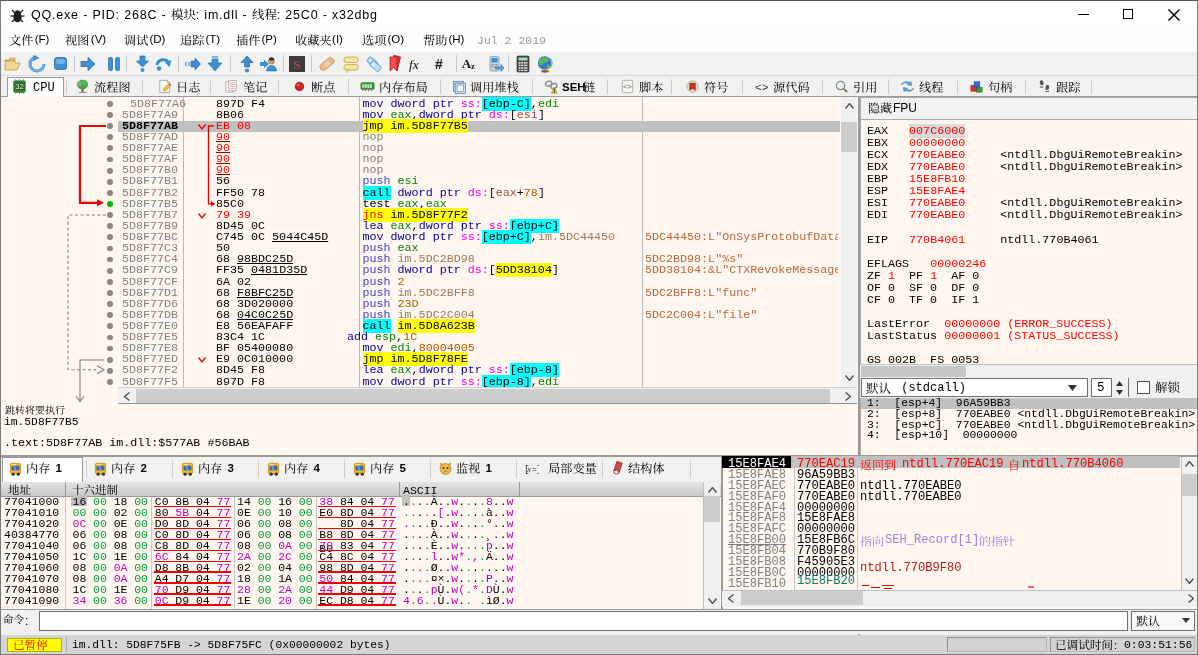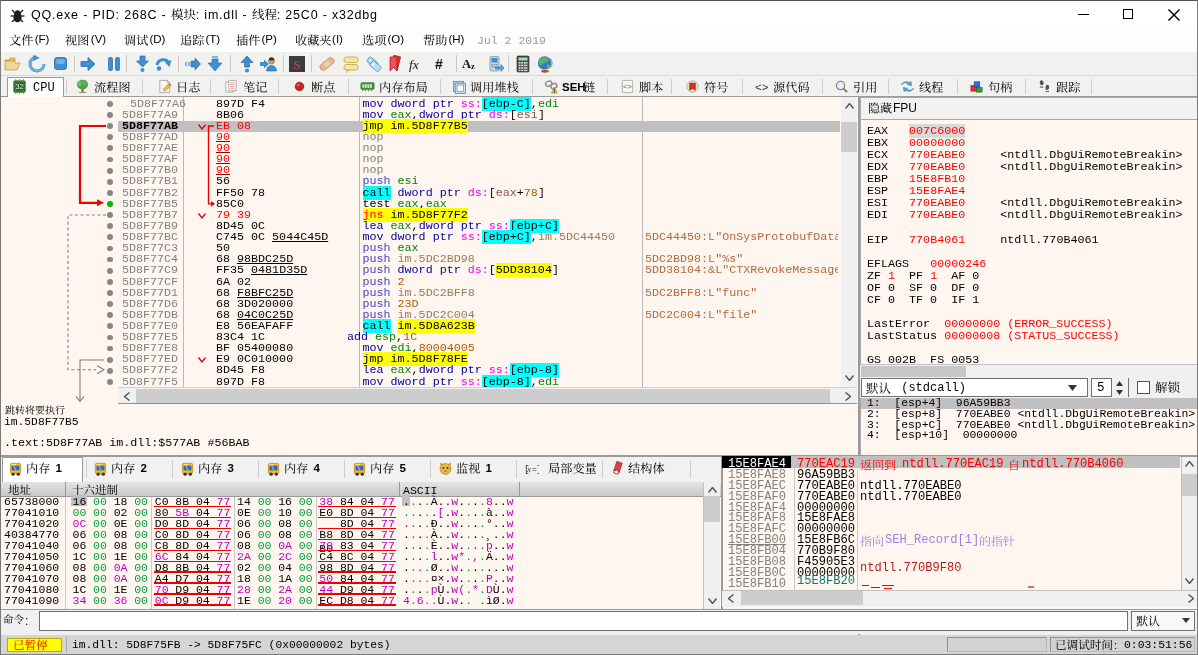--- a/index.html
+++ b/index.html
@@ -631,21 +631,21 @@
 <div style="position:absolute;left:867px;top:174.24px;font:11.7px 'Liberation Mono',monospace;color:#000;white-space:pre;line-height:1;"><span style="color:#000;">EBP   </span><span style="color:#f00;">15E8FB10</span></div>
 <div style="position:absolute;left:867px;top:186.3px;font:11.7px 'Liberation Mono',monospace;color:#000;white-space:pre;line-height:1;"><span style="color:#000;">ESP   </span><span style="color:#f00;">15E8FAE4</span></div>
 <div style="position:absolute;left:867px;top:198.36px;font:11.7px 'Liberation Mono',monospace;color:#000;white-space:pre;line-height:1;"><span style="color:#000;">ESI   </span><span style="color:#f00;">770EABE0</span><span style="color:#000;">     &lt;ntdll.DbgUiRemoteBreakin&gt;</span></div>
 <div style="position:absolute;left:867px;top:210.42px;font:11.7px 'Liberation Mono',monospace;color:#000;white-space:pre;line-height:1;"><span style="color:#000;">EDI   </span><span style="color:#f00;">770EABE0</span><span style="color:#000;">     &lt;ntdll.DbgUiRemoteBreakin&gt;</span></div>
 <div style="position:absolute;left:867px;top:234.54px;font:11.7px 'Liberation Mono',monospace;color:#000;white-space:pre;line-height:1;"><span style="color:#000;">EIP   </span><span style="color:#f00;">770B4061</span><span style="color:#000;">     ntdll.770B4061</span></div>
 <div style="position:absolute;left:867px;top:258.66px;font:11.7px 'Liberation Mono',monospace;color:#000;white-space:pre;line-height:1;"><span style="color:#000;">EFLAGS   </span><span style="color:#f00;">00000246</span></div>
 <div style="position:absolute;left:867px;top:270.72px;font:11.7px 'Liberation Mono',monospace;color:#000;white-space:pre;line-height:1;"><span style="color:#000;">ZF </span><span style="color:#f00;">1</span><span style="color:#000;">  PF </span><span style="color:#f00;">1</span><span style="color:#000;">  AF 0</span></div>
 <div style="position:absolute;left:867px;top:282.78px;font:11.7px 'Liberation Mono',monospace;color:#000;white-space:pre;line-height:1;">OF 0  SF 0  DF 0</div>
 <div style="position:absolute;left:867px;top:294.84px;font:11.7px 'Liberation Mono',monospace;color:#000;white-space:pre;line-height:1;">CF 0  TF 0  IF 1</div>
 <div style="position:absolute;left:867px;top:318.96px;font:11.7px 'Liberation Mono',monospace;color:#000;white-space:pre;line-height:1;"><span style="color:#000;">LastError  </span><span style="color:#f00;">00000000 (ERROR_SUCCESS)</span></div>
-<div style="position:absolute;left:867px;top:331.02px;font:11.7px 'Liberation Mono',monospace;color:#000;white-space:pre;line-height:1;"><span style="color:#000;">LastStatus </span><span style="color:#f00;">00000008 (STATUS_SUCCESS)</span></div>
+<div style="position:absolute;left:867px;top:331.02px;font:11.7px 'Liberation Mono',monospace;color:#000;white-space:pre;line-height:1;"><span style="color:#000;">LastStatus </span><span style="color:#f00;">00000001 (STATUS_SUCCESS)</span></div>
 <div style="position:absolute;left:867px;top:355.14px;font:11.7px 'Liberation Mono',monospace;color:#000;white-space:pre;line-height:1;">GS 002B  FS 0053</div>
 <div style="position:absolute;left:860px;top:364px;width:338px;height:13px;background:#f0f0f0;border-top:1px solid #c0c0c0"></div>
 <div style="position:absolute;left:861px;top:365.5px;width:105px;height:11px;background:#c6c6c6"></div>
 <div style="position:absolute;left:860px;top:377px;width:338px;height:20.5px;background:#f0f0f0"></div>
 <div style="position:absolute;left:861px;top:377.5px;width:227px;height:19.5px;background:#fff;border:1px solid #707070"></div>
 <svg style="position:absolute;left:866px;top:381.5px;overflow:visible" width="25" height="12.5" viewBox="0 -880 2000 1000" fill="#000">
     <g transform="scale(1,-1)">
       <path transform="translate(0,0)" d="M439 679Q438 672 430 666Q422 660 406 661Q396 637 378 601Q360 564 340 532L327 537Q334 562 341 594Q347 625 354 655Q360 685 362 705ZM310 782V481L301 480L314 479V235Q314 232 300 224Q286 216 263 216H253V479L266 480L257 481V782ZM41 222Q83 225 157 231Q231 238 326 247Q420 257 521 266L524 250Q446 233 341 212Q236 190 95 166Q87 148 71 144ZM309 164Q345 141 365 119Q384 96 392 75Q400 54 398 38Q396 21 387 12Q378 2 366 2Q353 2 341 14Q341 50 327 90Q312 130 295 158ZM409 193Q447 179 469 162Q491 144 500 127Q510 110 508 95Q507 81 500 72Q492 63 480 62Q468 61 455 72Q452 101 435 133Q417 165 397 186ZM213 143Q247 108 261 74Q275 41 273 14Q272 -12 261 -28Q251 -43 236 -45Q221 -46 208 -28Q215 12 211 59Q208 106 198 140ZM128 131Q144 64 135 14Q126 -36 107 -59Q98 -69 84 -74Q71 -79 58 -77Q46 -74 38 -64Q30 -49 36 -33Q42 -18 56 -6Q69 6 82 29Q94 52 102 79Q110 106 110 132ZM168 704Q201 672 217 642Q232 613 235 590Q237 567 231 553Q225 538 214 536Q203 534 192 546Q191 583 179 626Q167 669 154 700ZM440 412Q440 412 452 402Q464 393 481 379Q498 365 512 351Q508 335 486 335H79L71 364H401ZM463 490V460H111V490ZM420 782 452 816 524 761Q520 756 509 751Q498 746 484 744V449Q484 446 476 441Q468 436 458 432Q447 428 437 428H429V782ZM139 431Q139 429 132 424Q126 420 115 416Q105 413 93 413H84V782V811L145 782H456V752H139ZM758 817Q756 807 748 799Q739 791 722 789Q720 658 717 548Q713 439 699 347Q685 255 654 178Q622 102 567 39Q511 -25 421 -79L406 -63Q481 -6 529 60Q576 126 602 204Q629 282 640 375Q652 468 654 580Q656 693 657 828ZM773 778Q820 759 847 736Q875 714 887 692Q899 671 899 653Q900 635 891 624Q883 613 869 612Q856 611 840 622Q836 647 823 674Q810 701 794 727Q778 753 762 772ZM732 521Q741 431 760 352Q779 272 810 204Q840 137 881 82Q921 27 974 -12L970 -22Q951 -22 934 -34Q917 -45 906 -67Q860 -19 826 41Q792 101 770 174Q747 246 733 331Q719 416 712 513ZM881 578Q881 578 888 572Q896 566 908 556Q920 546 934 534Q947 523 958 512Q954 496 932 496H510L502 525H839Z"></path>
       <path transform="translate(1000,0)" d="M636 709Q643 601 662 498Q680 396 717 304Q754 212 816 134Q877 55 970 -8L967 -19Q942 -22 926 -34Q910 -47 902 -74Q819 -8 765 80Q712 168 681 270Q651 373 636 484Q621 594 616 707ZM642 786Q640 691 636 595Q632 500 616 408Q599 316 561 230Q523 144 454 66Q385 -11 275 -77L262 -60Q358 10 419 89Q479 168 511 255Q544 341 557 434Q570 528 572 625Q575 723 575 824L676 814Q675 804 668 796Q661 788 642 786ZM156 55Q177 70 215 101Q253 132 301 173Q350 214 400 258L410 245Q390 220 357 180Q324 140 283 92Q242 43 197 -6ZM228 533 243 524V60L186 37L214 64Q221 41 217 24Q213 6 204 -5Q195 -16 187 -20L142 62Q166 74 172 82Q178 89 178 103V533ZM180 568 213 604 279 548Q275 542 264 536Q253 531 235 528L243 537V489H178V568ZM137 834Q192 814 227 789Q261 764 278 739Q295 715 298 694Q302 674 295 660Q288 646 273 644Q259 641 242 652Q234 680 215 713Q195 745 171 775Q148 805 125 827ZM231 568V539H46L37 568Z"></path>
     </g>
@@ -821,21 +821,21 @@
       <path transform="translate(3000,0)" d="M293 834 391 823Q390 813 382 805Q375 798 356 795V-52Q356 -56 348 -63Q340 -69 329 -73Q317 -77 305 -77H293ZM32 505H499L545 563Q545 563 559 551Q573 539 593 523Q613 507 629 492Q626 476 603 476H40ZM153 805 250 776Q247 767 238 762Q230 756 214 757Q187 690 149 631Q112 572 69 531L54 541Q74 574 93 616Q111 659 127 707Q142 756 153 805ZM129 669H467L512 727Q512 727 526 715Q541 704 561 688Q580 671 596 656Q593 640 569 640H129ZM494 356H484L517 394L600 333Q596 328 584 322Q572 316 557 314V83Q557 57 552 38Q547 19 530 8Q512 -4 476 -8Q475 7 472 20Q469 32 462 41Q456 48 443 53Q431 58 411 62V78Q411 78 425 77Q439 76 456 75Q473 73 479 73Q494 73 494 90ZM95 356V386L162 356H533V326H156V8Q156 5 149 0Q141 -5 129 -9Q117 -13 104 -13H95ZM669 752 766 742Q764 732 756 724Q748 717 730 715V148Q730 144 722 138Q715 132 703 128Q692 125 681 125H669ZM848 819 947 808Q945 798 937 791Q928 783 910 781V17Q910 -9 904 -29Q898 -49 877 -61Q856 -74 812 -78Q811 -63 806 -51Q802 -39 791 -30Q781 -22 762 -16Q743 -11 712 -7V9Q712 9 727 8Q742 7 762 6Q782 4 800 3Q818 2 826 2Q839 2 844 7Q848 11 848 23Z"></path>
     </g>
   </svg>
 <div style="position:absolute;left:403px;top:484.5px;font:11.5px 'Liberation Mono',monospace;color:#000;white-space:pre;line-height:1;">ASCII</div>
 <div style="position:absolute;left:65px;top:482px;width:1px;height:14.5px;background:#999"></div>
 <div style="position:absolute;left:399px;top:482px;width:1px;height:14.5px;background:#999"></div>
 <div style="position:absolute;left:519px;top:482px;width:1px;height:14.5px;background:#999"></div>
 <div style="position:absolute;left:65px;top:497px;width:1px;height:111.5px;background:#c9c9c9"></div>
 <div style="position:absolute;left:71px;top:495px;width:16px;height:10.94px;background:#c0c0c0"></div>
 <div style="position:absolute;left:402px;top:495px;width:8px;height:10.94px;background:#c0c0c0"></div>
-<div style="position:absolute;left:4px;top:496.2px;font:11.5px 'Liberation Mono',monospace;color:#000;white-space:pre;line-height:1;">65738000</div>
+<div style="position:absolute;left:4px;top:496.2px;font:11.5px 'Liberation Mono',monospace;color:#000;white-space:pre;line-height:1;">77041000</div>
 <div style="position:absolute;left:72.5px;top:496.2px;font:11.5px 'Liberation Mono',monospace;color:#000;white-space:pre;line-height:1;">16</div>
 <div style="position:absolute;left:93.07px;top:496.2px;font:11.5px 'Liberation Mono',monospace;color:#00a23c;white-space:pre;line-height:1;">00</div>
 <div style="position:absolute;left:113.64px;top:496.2px;font:11.5px 'Liberation Mono',monospace;color:#000;white-space:pre;line-height:1;">18</div>
 <div style="position:absolute;left:134.21px;top:496.2px;font:11.5px 'Liberation Mono',monospace;color:#00a23c;white-space:pre;line-height:1;">00</div>
 <div style="position:absolute;left:154.78px;top:496.2px;font:11.5px 'Liberation Mono',monospace;color:#000;white-space:pre;line-height:1;">C0</div>
 <div style="position:absolute;left:175.35px;top:496.2px;font:11.5px 'Liberation Mono',monospace;color:#000;white-space:pre;line-height:1;">8B</div>
 <div style="position:absolute;left:195.92px;top:496.2px;font:11.5px 'Liberation Mono',monospace;color:#000;white-space:pre;line-height:1;">04</div>
 <div style="position:absolute;left:216.49px;top:496.2px;font:11.5px 'Liberation Mono',monospace;color:#c000c0;white-space:pre;line-height:1;">77</div>
 <div style="position:absolute;left:237.06px;top:496.2px;font:11.5px 'Liberation Mono',monospace;color:#000;white-space:pre;line-height:1;">14</div>
 <div style="position:absolute;left:257.63px;top:496.2px;font:11.5px 'Liberation Mono',monospace;color:#00a23c;white-space:pre;line-height:1;">00</div>

